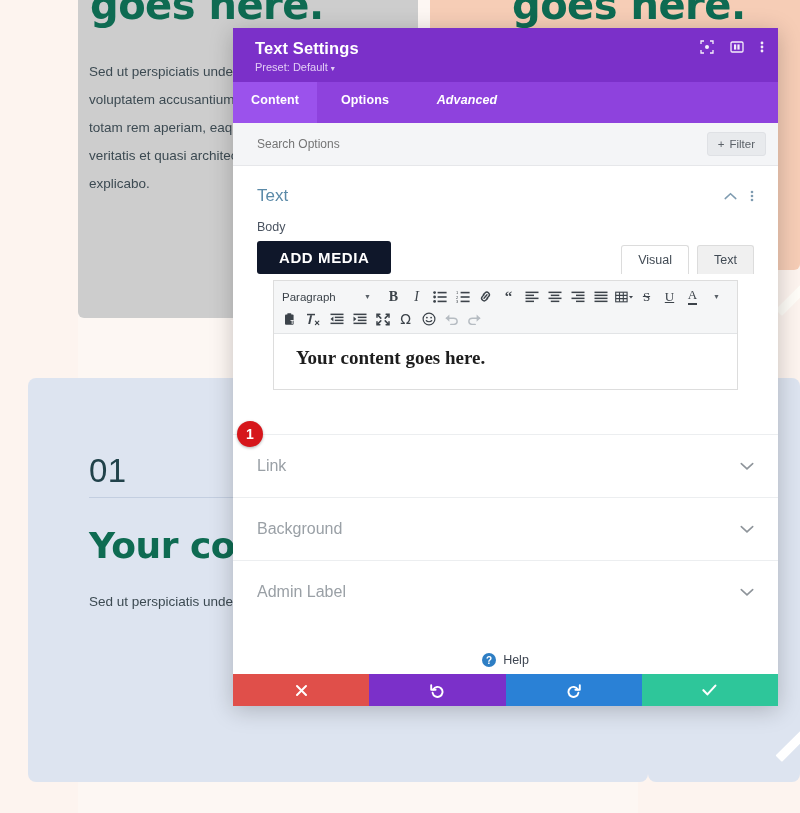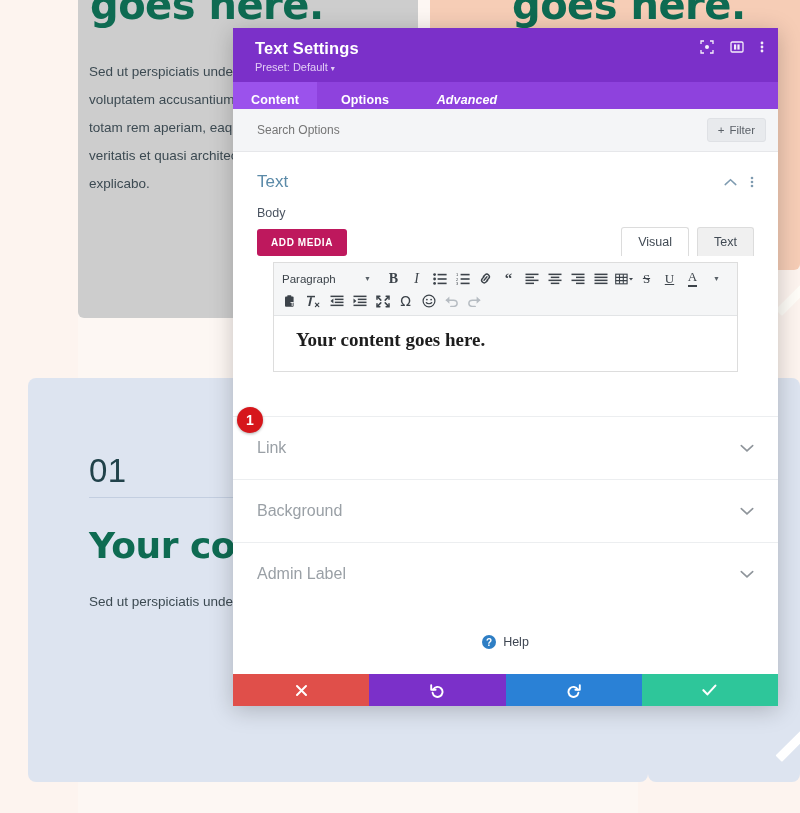--- a/index.html
+++ b/index.html
@@ -89,21 +89,21 @@
   .m-preset {
     color:#e2cdf5; font-size:11px; margin-top:3px; cursor:pointer;
   }
   .m-hdr-icons {
     position:absolute; right:14px; top:12px; display:flex; align-items:center; gap:16px;
   }
   .m-hdr-icons .ico { cursor:pointer; opacity:.92; display:flex; }
 
   .m-tabs { display:flex; background:#8e42dd; flex:0 0 auto; }
   .m-tab {
-    padding:11px 0 2px; font-size:12.5px; font-weight:bold; color:#fff;
+    padding:11px 0 16px; font-size:12.5px; font-weight:bold; color:#fff;
     text-align:center; cursor:pointer; letter-spacing:.1px;
   }
   .m-tab.t0 { width:84px; }
   .m-tab.t1 { width:96px; }
   .m-tab.t2 { width:108px;font-style:italic; }
   .m-tab.active { background:#9b52ec; }
 
   .m-search {
     display:flex; align-items:center; justify-content:space-between;
     background:#f4f5f7; border-bottom:1px solid #e6e7ea;
@@ -129,22 +129,22 @@
   .sec-title-ic { display:flex; align-items:center; gap:13px; color:#7e9bb0; }
   .sec-title-ic span { cursor:pointer; }
 
   .field-label { font-size:12.5px; color:#4a5360; padding:8px 24px 0; }
 
   .media-row {
     display:flex; align-items:flex-end; justify-content:space-between;
     padding:7px 24px 0;
   }
   .add-media {
-    background:#be185d; color:#fff; font-size:10px; font-weight:bold;
-    letter-spacing:.6px; padding:8px 14px; border:none; border-radius:3px;
+    background:#0f172a; color:#fff; font-size:15px; font-weight:bold;
+    letter-spacing:.6px; padding:8px 22px; border:none; border-radius:3px;
     cursor:pointer; font-family:"Liberation Sans", sans-serif;
   }
   .vt-tabs { display:flex; gap:8px; }
   .vt-tab {
     font-size:12.5px; color:#414a54; padding:7px 16px 7px;
     background:#f0f0f0; border:1px solid #dcdcdc; border-bottom:none;
     cursor:pointer; border-radius:3px 3px 0 0;
   }
   .vt-tab.active { background:#fff; border-color:#dcdcdc; }
 

